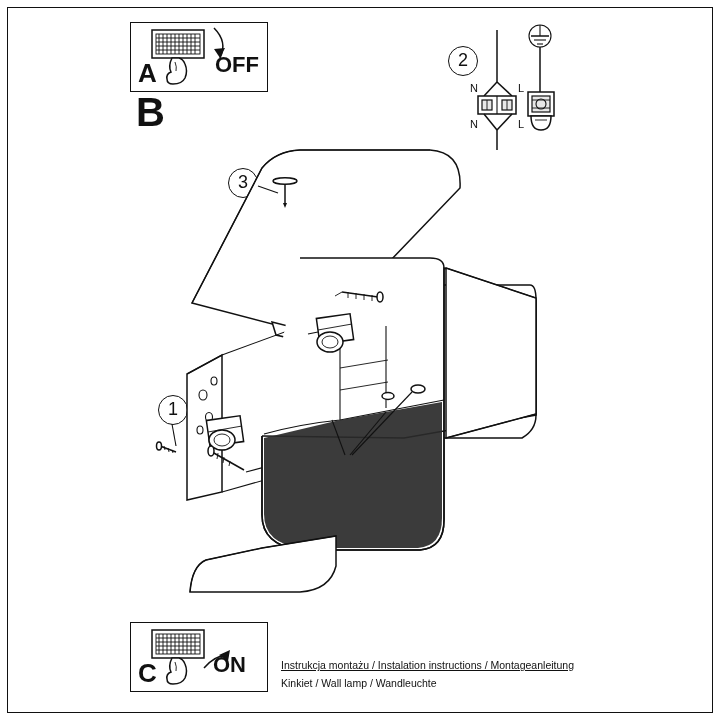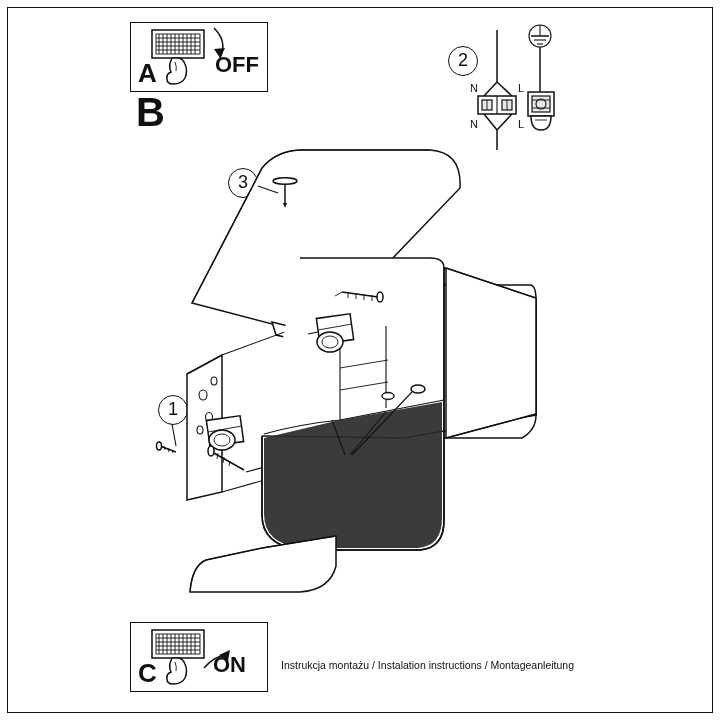--- a/index.html
+++ b/index.html
@@ -101,21 +101,22 @@
   <div class="step-letter" style="left:138px; top:658px;">C</div>
   <div class="switch-word" style="left:213px; top:652px;text-align:right;">ON</div>
 
   <div class="big-letter" style="left:136px; top:90px;">B</div>
 
   <div class="callout" style="left:228px; top:168px;">3</div>
   <div class="callout" style="left:158px; top:395px;">1</div>
   <div class="callout" style="left:328px; top:455px;">3</div>
   <div class="callout" style="left:448px; top:46px;">2</div>
 
-  <div class="footer-text" style="left:281px; top:658px;">Instrukcja montażu / Instalation instructions / Montageanleitung</div>
+  <div class="footer-text" style="left:281px; top:658px;text-decoration:underline;">Instrukcja montażu / Instalation instructions / Montageanleitung</div>
+  <div class="footer-text" style="left:281px; top:676px;">Kinkiet / Wall lamp / Wandleuchte</div>
 
   <svg class="layer" viewBox="0 0 720 720">
 
     <g>
       <rect x="152" y="30" width="52" height="28" class="fill-white"></rect>
       <rect x="156" y="34" width="44" height="20" class="ln-hair" fill="#fff"></rect>
       <g class="ln-hair">
         <line x1="159" y1="34" x2="159" y2="54"></line>
         <line x1="163" y1="34" x2="163" y2="54"></line>
         <line x1="167" y1="34" x2="167" y2="54"></line>

